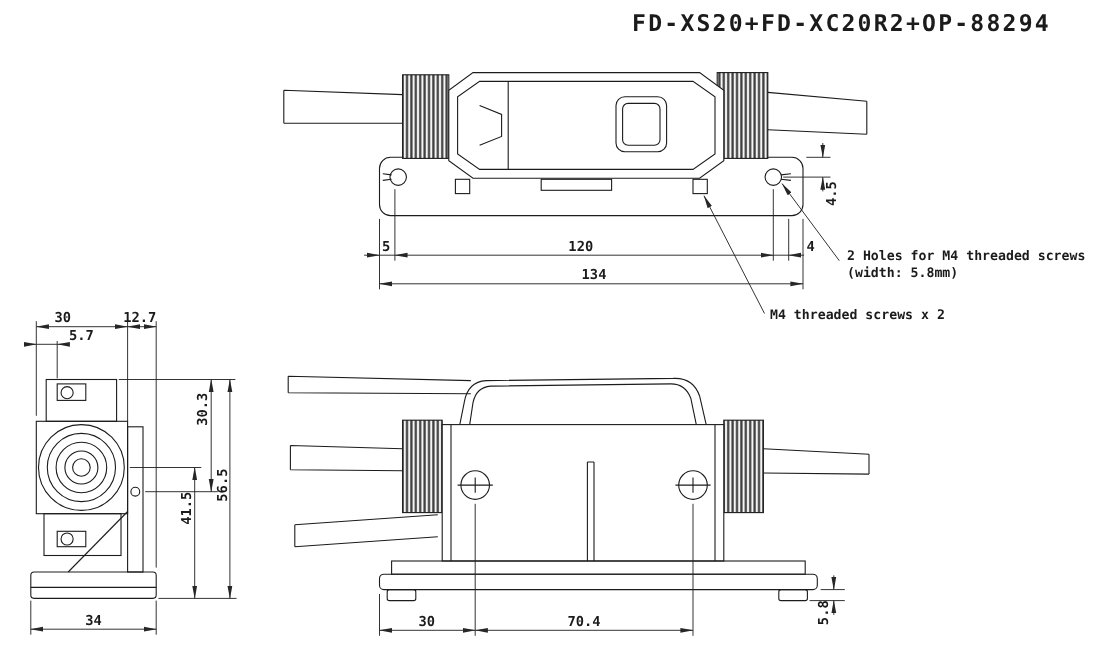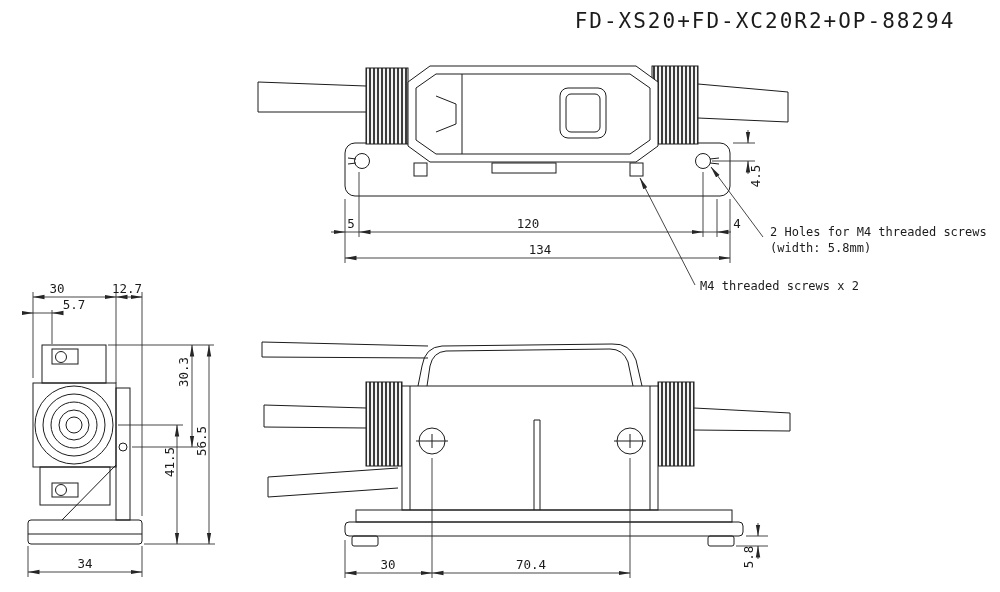--- a/index.html
+++ b/index.html
@@ -1,17 +1,17 @@
 <!DOCTYPE html>
 <html><head>
 <meta charset="utf-8">
 <style>
   html,body{margin:0;padding:0;background:#ffffff;}
   .canvas{position:relative;width:1000px;height:592px;background:#ffffff;overflow:hidden;
-          font-family:"DejaVu Sans Mono",monospace;}
+          font-family:"DejaVu Sans Mono",monospace;font-weight:bold;}
   svg{position:absolute;left:0;top:0;}
   .title{font-family:"DejaVu Sans Mono",monospace;font-size:21px;letter-spacing:2px;fill:#1b1b1b;}
   .dim{font-family:"DejaVu Sans Mono",monospace;font-size:12.5px;fill:#1b1b1b;}
   .note{font-family:"DejaVu Sans Mono",monospace;font-size:12px;fill:#1b1b1b;}
   .ln{stroke:#1c1c1c;stroke-width:1;fill:none;}
   .dl{stroke:#262626;stroke-width:0.85;fill:none;}
 </style>
 </head>
 <body>
 

